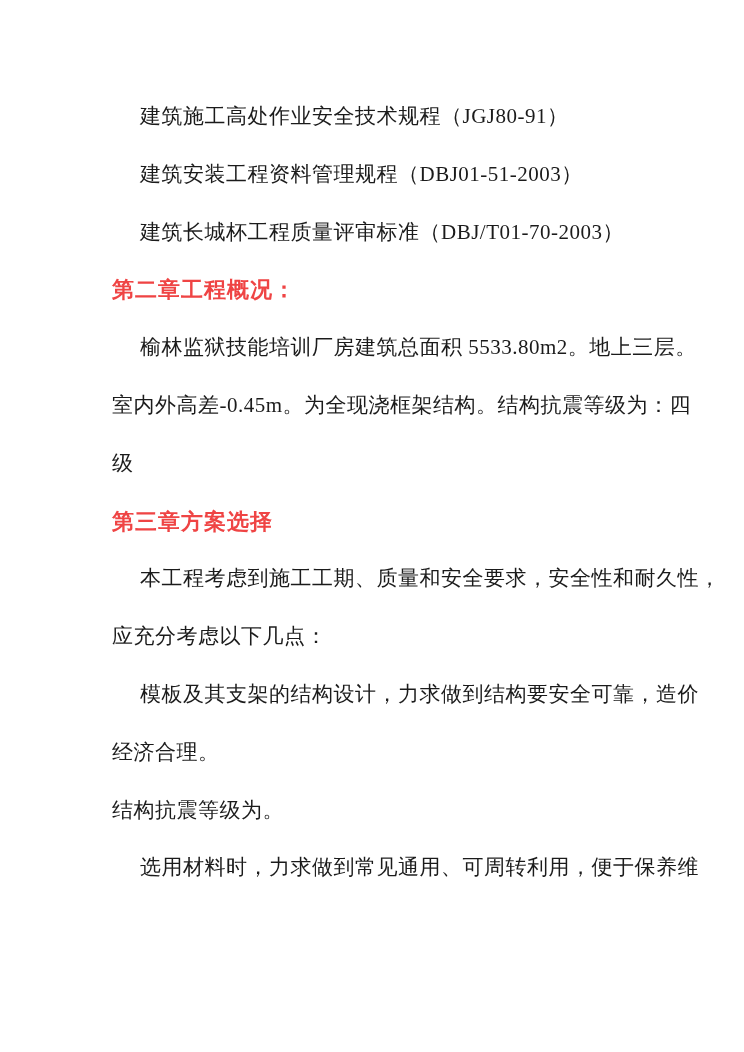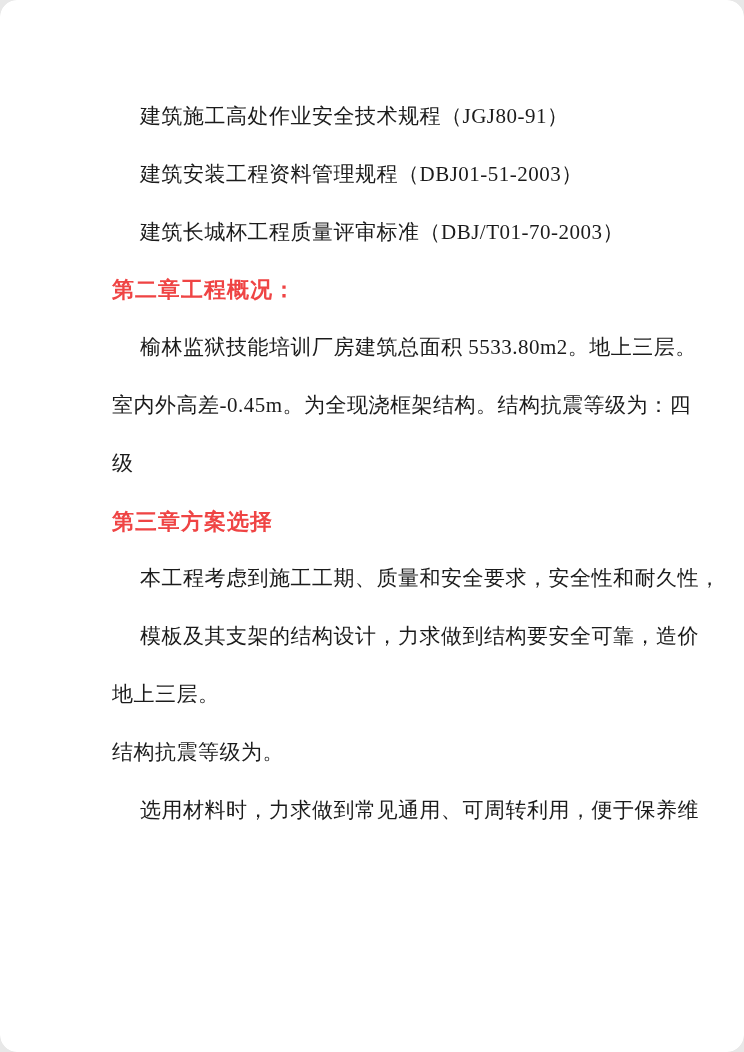--- a/index.html
+++ b/index.html
@@ -1,15 +1,15 @@
 <!DOCTYPE html>
 <html><head>
 <meta charset="utf-8">
 <style>
-  * { margin: 0; padding: 0; box-sizing: border-box; border-radius: 17px; }
+  * { margin: 0; padding: 0; box-sizing: border-box; }
   html, body {
     background: #e8e8e8;
     font-family: "Liberation Serif", "DejaVu Serif", serif;
   }
   .page {
     position: relative;
     width: 744px;
     height: 1052px;
     margin: 0 auto;
     background: #ffffff;
@@ -56,24 +56,25 @@
     <p class="line indent">榆林监狱技能培训厂房建筑总面积 5533.80m2。地上三层。</p>
 
     <p class="line">室内外高差-0.45m。为全现浇框架结构。结构抗震等级为：四</p>
 
     <p class="line">级</p>
 
     <p class="line heading">第三章方案选择</p>
 
     <p class="line indent">本工程考虑到施工工期、质量和安全要求，安全性和耐久性，</p>
 
+    <p class="line">应充分考虑以下几点：</p>
 
     <p class="line indent">模板及其支架的结构设计，力求做到结构要安全可靠，造价</p>
 
-    <p class="line">地上三层。</p>
+    <p class="line">经济合理。</p>
 
 
     <p class="line">结构抗震等级为。</p>
 
     <p class="line indent">选用材料时，力求做到常见通用、可周转利用，便于保养维</p>
 
   </div>
 </div>
 
 </body></html>

